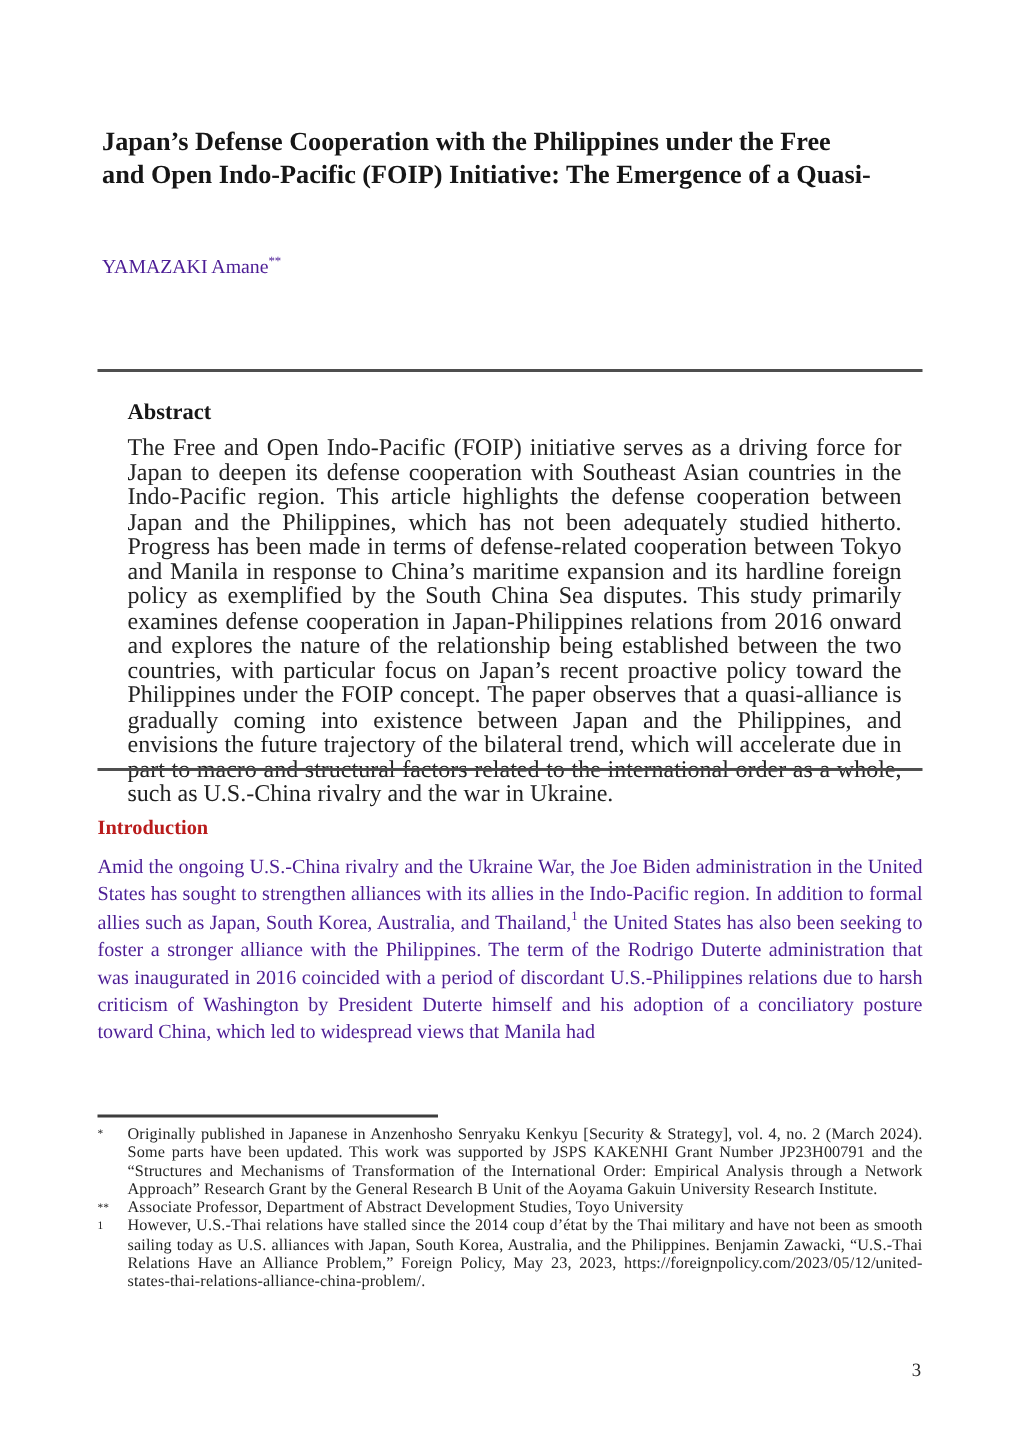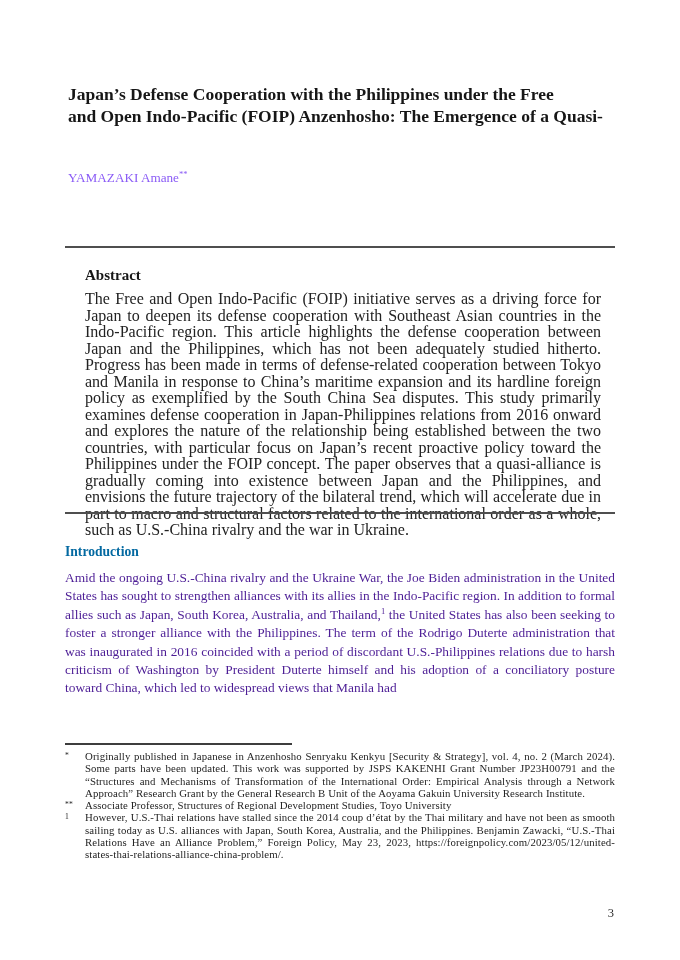--- a/index.html
+++ b/index.html
@@ -37,21 +37,21 @@
     position: relative;
     top: -1px;
     vertical-align: super;
     line-height: 0;
   }
   .author {
     position: absolute;
     left: 68px;
     top: 170px;
     font-size: 13.2px;
-    color: #8b5cf6;
+    color: #4c1d95;
   }
   .a-sup {
     font-size: 8.5px;
     vertical-align: super;
     line-height: 0;
   }
 
   
   .rule {
     position: absolute;
@@ -87,21 +87,21 @@
   .intro {
     position: absolute;
     left: 65px;
     top: 544px;
     width: 550px;
   }
   .intro-heading {
     margin: 0;
     font-size: 13.6px;
     font-weight: bold;
-    color: #0369a1;
+    color: #b91c1c;
   }
   .intro-body {
     margin: 9px 0 0 0;
     font-size: 13.4px;
     line-height: 18.4px;
     text-align: justify;
     color: #4c1d95;
   }
   .body-sup {
     font-size: 8.5px;
@@ -151,21 +151,21 @@
   }
 </style>
 </head>
 <body>
 
 <div class="page">
 
   <header class="title-block">
     <h1 class="title">
       <span class="t-line">Japan’s Defense Cooperation with the Philippines under the Free</span>
-      <span class="t-line">and Open Indo-Pacific (FOIP) Anzenhosho: The Emergence of a Quasi-</span>
+      <span class="t-line">and Open Indo-Pacific (FOIP) Initiative: The Emergence of a Quasi-</span>
     </h1>
   </header>
 
   <div class="author">
     <span>YAMAZAKI Amane</span><span class="a-sup">**</span>
   </div>
 
   <div class="rule rule-top"></div>
 
   <section class="abstract">
@@ -184,21 +184,21 @@
 
   <section class="footnotes">
 
     <div class="footnote">
       <span class="fn-marker">*</span>
       <span class="fn-text"><span>Originally published in Japanese in </span><span class="it">Anzenhosho Senryaku Kenkyu</span><span> [Security &amp; Strategy], vol. 4, no. 2 (March 2024). Some parts have been updated. This work was supported by JSPS KAKENHI Grant Number JP23H00791 and the “Structures and Mechanisms of Transformation of the International Order: Empirical Analysis through a Network Approach” Research Grant by the General Research B Unit of the Aoyama Gakuin University Research Institute.</span></span>
     </div>
 
     <div class="footnote">
       <span class="fn-marker">**</span>
-      <span class="fn-text"><span>Associate Professor, Structures of Regional Development Studies, Toyo University</span><span class="it"></span><span></span></span>
+      <span class="fn-text"><span>Associate Professor, Department of Abstract Development Studies, Toyo University</span><span class="it"></span><span></span></span>
     </div>
 
     <div class="footnote">
       <span class="fn-marker">1</span>
       <span class="fn-text"><span>However, U.S.-Thai relations have stalled since the 2014 coup d’état by the Thai military and have not been as smooth sailing today as U.S. alliances with Japan, South Korea, Australia, and the Philippines. Benjamin Zawacki, “U.S.-Thai Relations Have an Alliance Problem,” </span><span class="it">Foreign Policy</span><span>, May 23, 2023, https://foreignpolicy.com/2023/05/12/united-states-thai-relations-alliance-china-problem/.</span></span>
     </div>
 
   </section>
 
   <div class="page-number">3</div>

